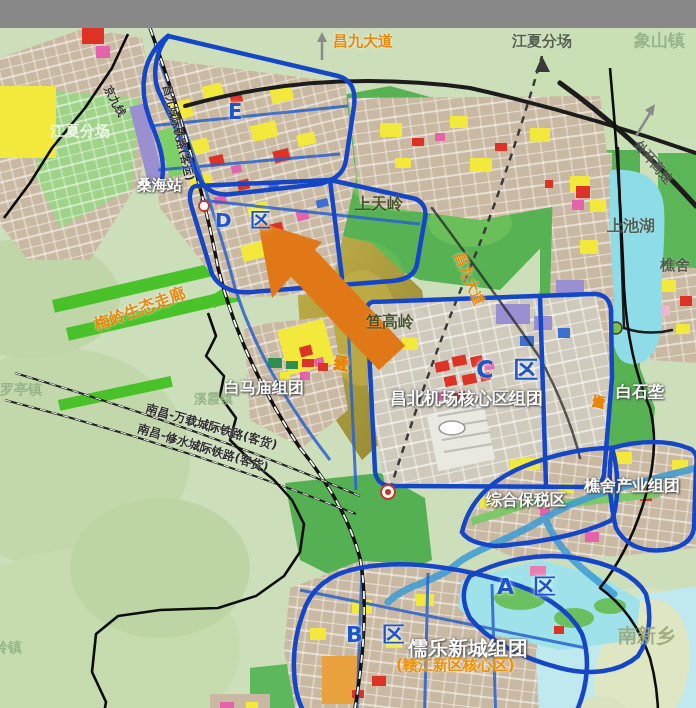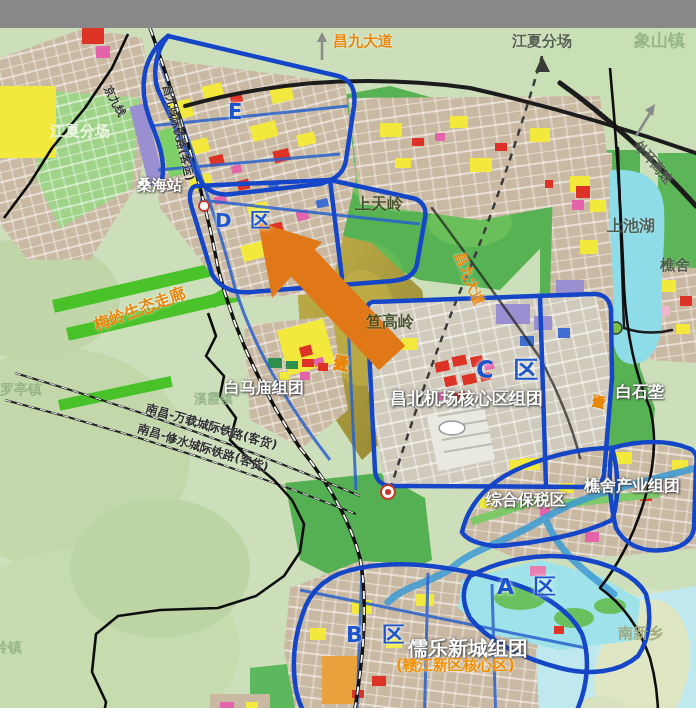--- a/index.html
+++ b/index.html
@@ -357,16 +357,16 @@
 <div class="lbl faint" style="left:194px;top:364px;font-size:13px;">溪霞镇</div>
 <div class="lbl faint" style="left:0px;top:354px;font-size:14px;">罗亭镇</div>
 <div class="lbl rail" style="left:148px;top:374px;font-size:12px;transform:rotate(16deg);">南昌-万载城际铁路(客货)</div>
 <div class="lbl rail" style="left:140px;top:394px;font-size:12px;transform:rotate(17deg);">南昌-修水城际铁路(客货)</div>
 <div class="lbl white" style="left:486px;top:464px;font-size:16px;">综合保税区</div>
 <div class="lbl white" style="left:584px;top:450px;font-size:16px;">樵舍产业组团</div>
 <div class="lbl blue zone" style="left:497px;top:548px;font-size:22px;">A 区</div>
 <div class="lbl blue zone" style="left:346px;top:596px;font-size:22px;">B 区</div>
 <div class="lbl white" style="left:400px;top:610px;font-size:20px;padding-left:8px;">儒乐新城组团</div>
 <div class="lbl orange" style="left:396px;top:630px;font-size:15px;color:#f09000;">(赣江新区核心区)</div>
-<div class="lbl" style="left:618px;top:598px;font-size:15px;color:rgba(158,168,122,.95);">南新乡</div>
+<div class="lbl" style="left:618px;top:598px;font-size:19px;color:rgba(158,168,122,.95);">南新乡</div>
 <div class="lbl faint" style="left:-6px;top:612px;font-size:14px;">岭镇</div>
 
 </div>
 
 </body></html>

